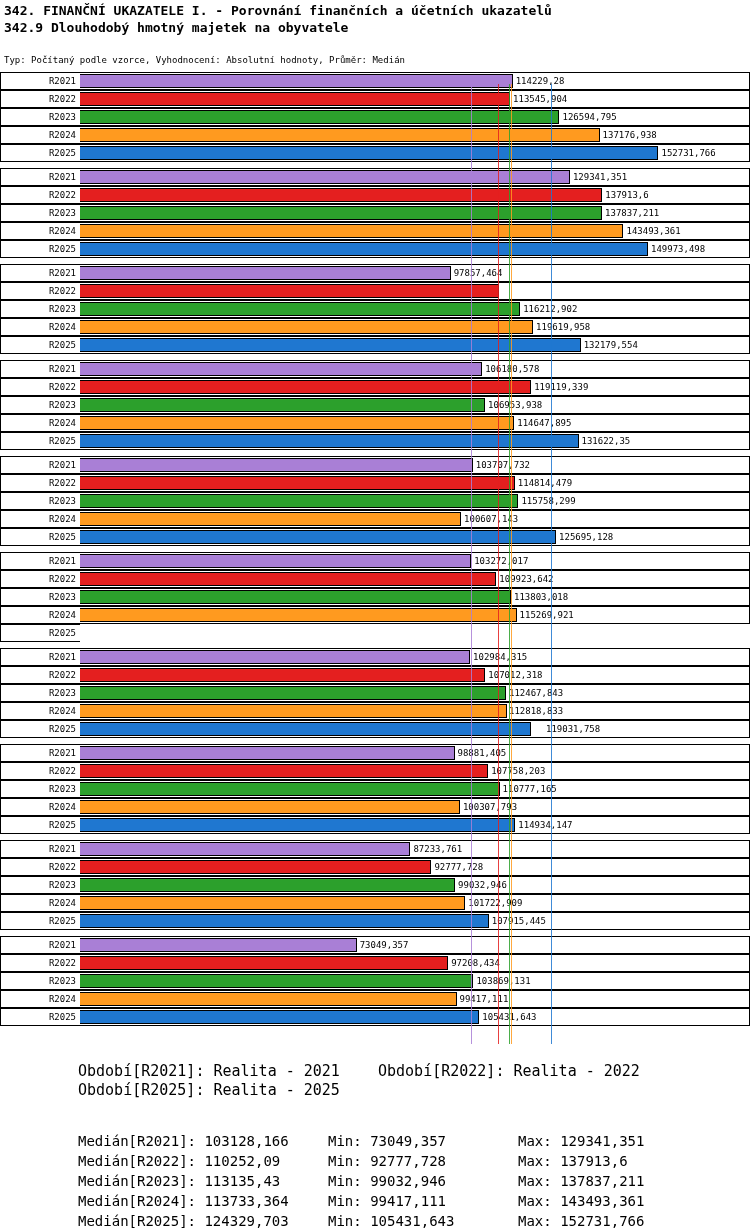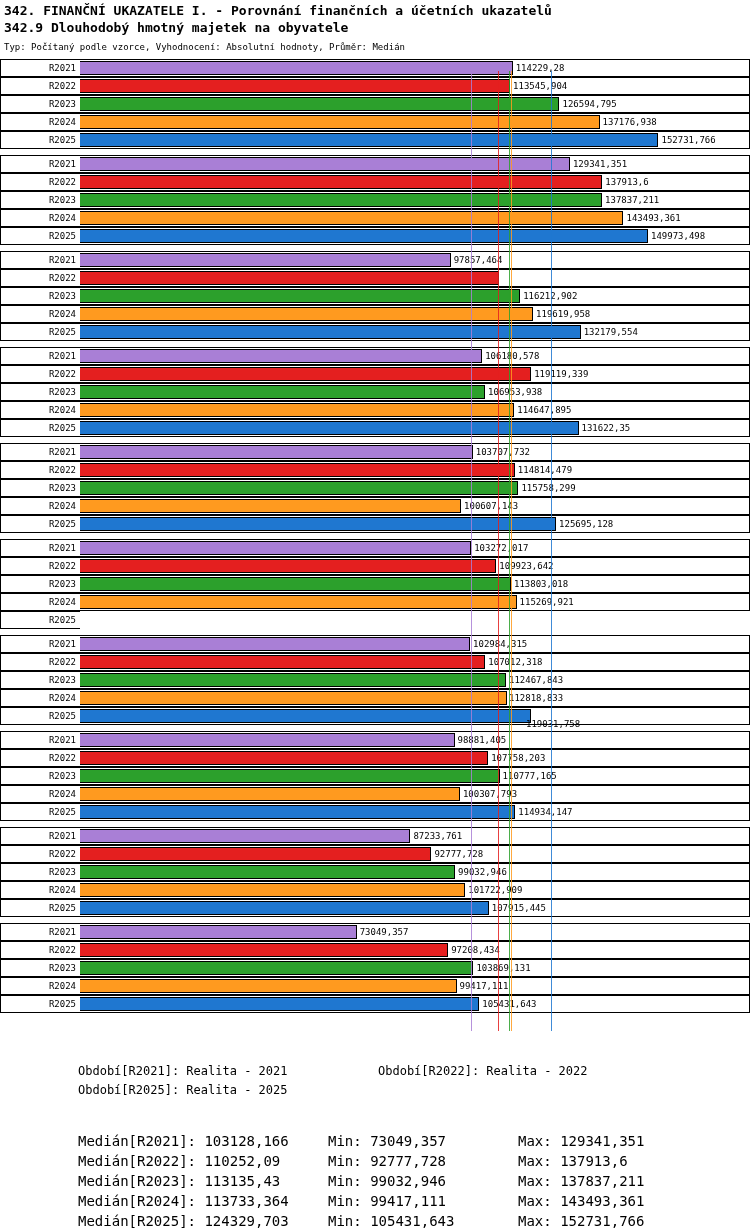--- a/index.html
+++ b/index.html
@@ -32,21 +32,21 @@
     font-family: "DejaVu Sans Mono", monospace;
     font-size: 13px;
     font-weight: bold;
     line-height: 17px;
     white-space: nowrap;
   }
   .subtitle {
     font-family: "DejaVu Sans Mono", monospace;
     font-size: 9px;
     line-height: 13px;
-    margin-top: 5px;
+    margin-top: 18px;
     white-space: nowrap;
   }
 
   
   .chart-wrap {
     position: relative;
     margin-top: 5px;
     height: 985px;
   }
   .axis-zero-label {
@@ -134,21 +134,21 @@
     pointer-events: none;
   }
 
   
   .legend {
     position: absolute;
     left: 0;
     top: 1062px;
     width: 750px;
     font-family: "DejaVu Sans Mono", monospace;
-    font-size: 12px;
+    font-size: 15px;
     line-height: 19px;
   }
   .legend-row { position: relative; height: 19px; }
   .legend-col-a { position: absolute; left: 78px; white-space: nowrap; }
   .legend-col-b { position: absolute; left: 378px; white-space: nowrap; }
   .stats { position: absolute; left: 0; top: 1131px; width: 750px;
            font-family: "DejaVu Sans Mono", monospace; font-size: 14px; line-height: 20px; }
   .stat-row { position: relative; height: 20px; }
   .stat-med { position: absolute; left: 78px; white-space: nowrap; }
   .stat-min { position: absolute; left: 328px; white-space: nowrap; }
@@ -424,21 +424,21 @@
           <div class="row-label">R2024</div>
           <div class="bar-cell">
             <div class="bar" style="width: 427.301px; background: rgb(255, 154, 31);"></div>
             <div class="bar-value" style="left: 426px;">112818,833</div>
           </div>
         </div>
         <div class="row">
           <div class="row-label">R2025</div>
           <div class="bar-cell">
             <div class="bar" style="width: 450.833px; background: rgb(31, 119, 208);"></div>
-            <div class="bar-value" style="left: 443px; margin-top: 8px;">119031,758</div>
+            <div class="bar-value" style="left: 463px;">119031,758</div>
           </div>
         </div>
       </div>
       <div class="group-gap"></div>
       <div class="group">
         <div class="group-label" style="top: 3px;">7</div>
         <div class="row">
           <div class="row-label">R2021</div>
           <div class="bar-cell">
             <div class="bar" style="width: 374.513px; background: rgb(169, 127, 214);"></div>

